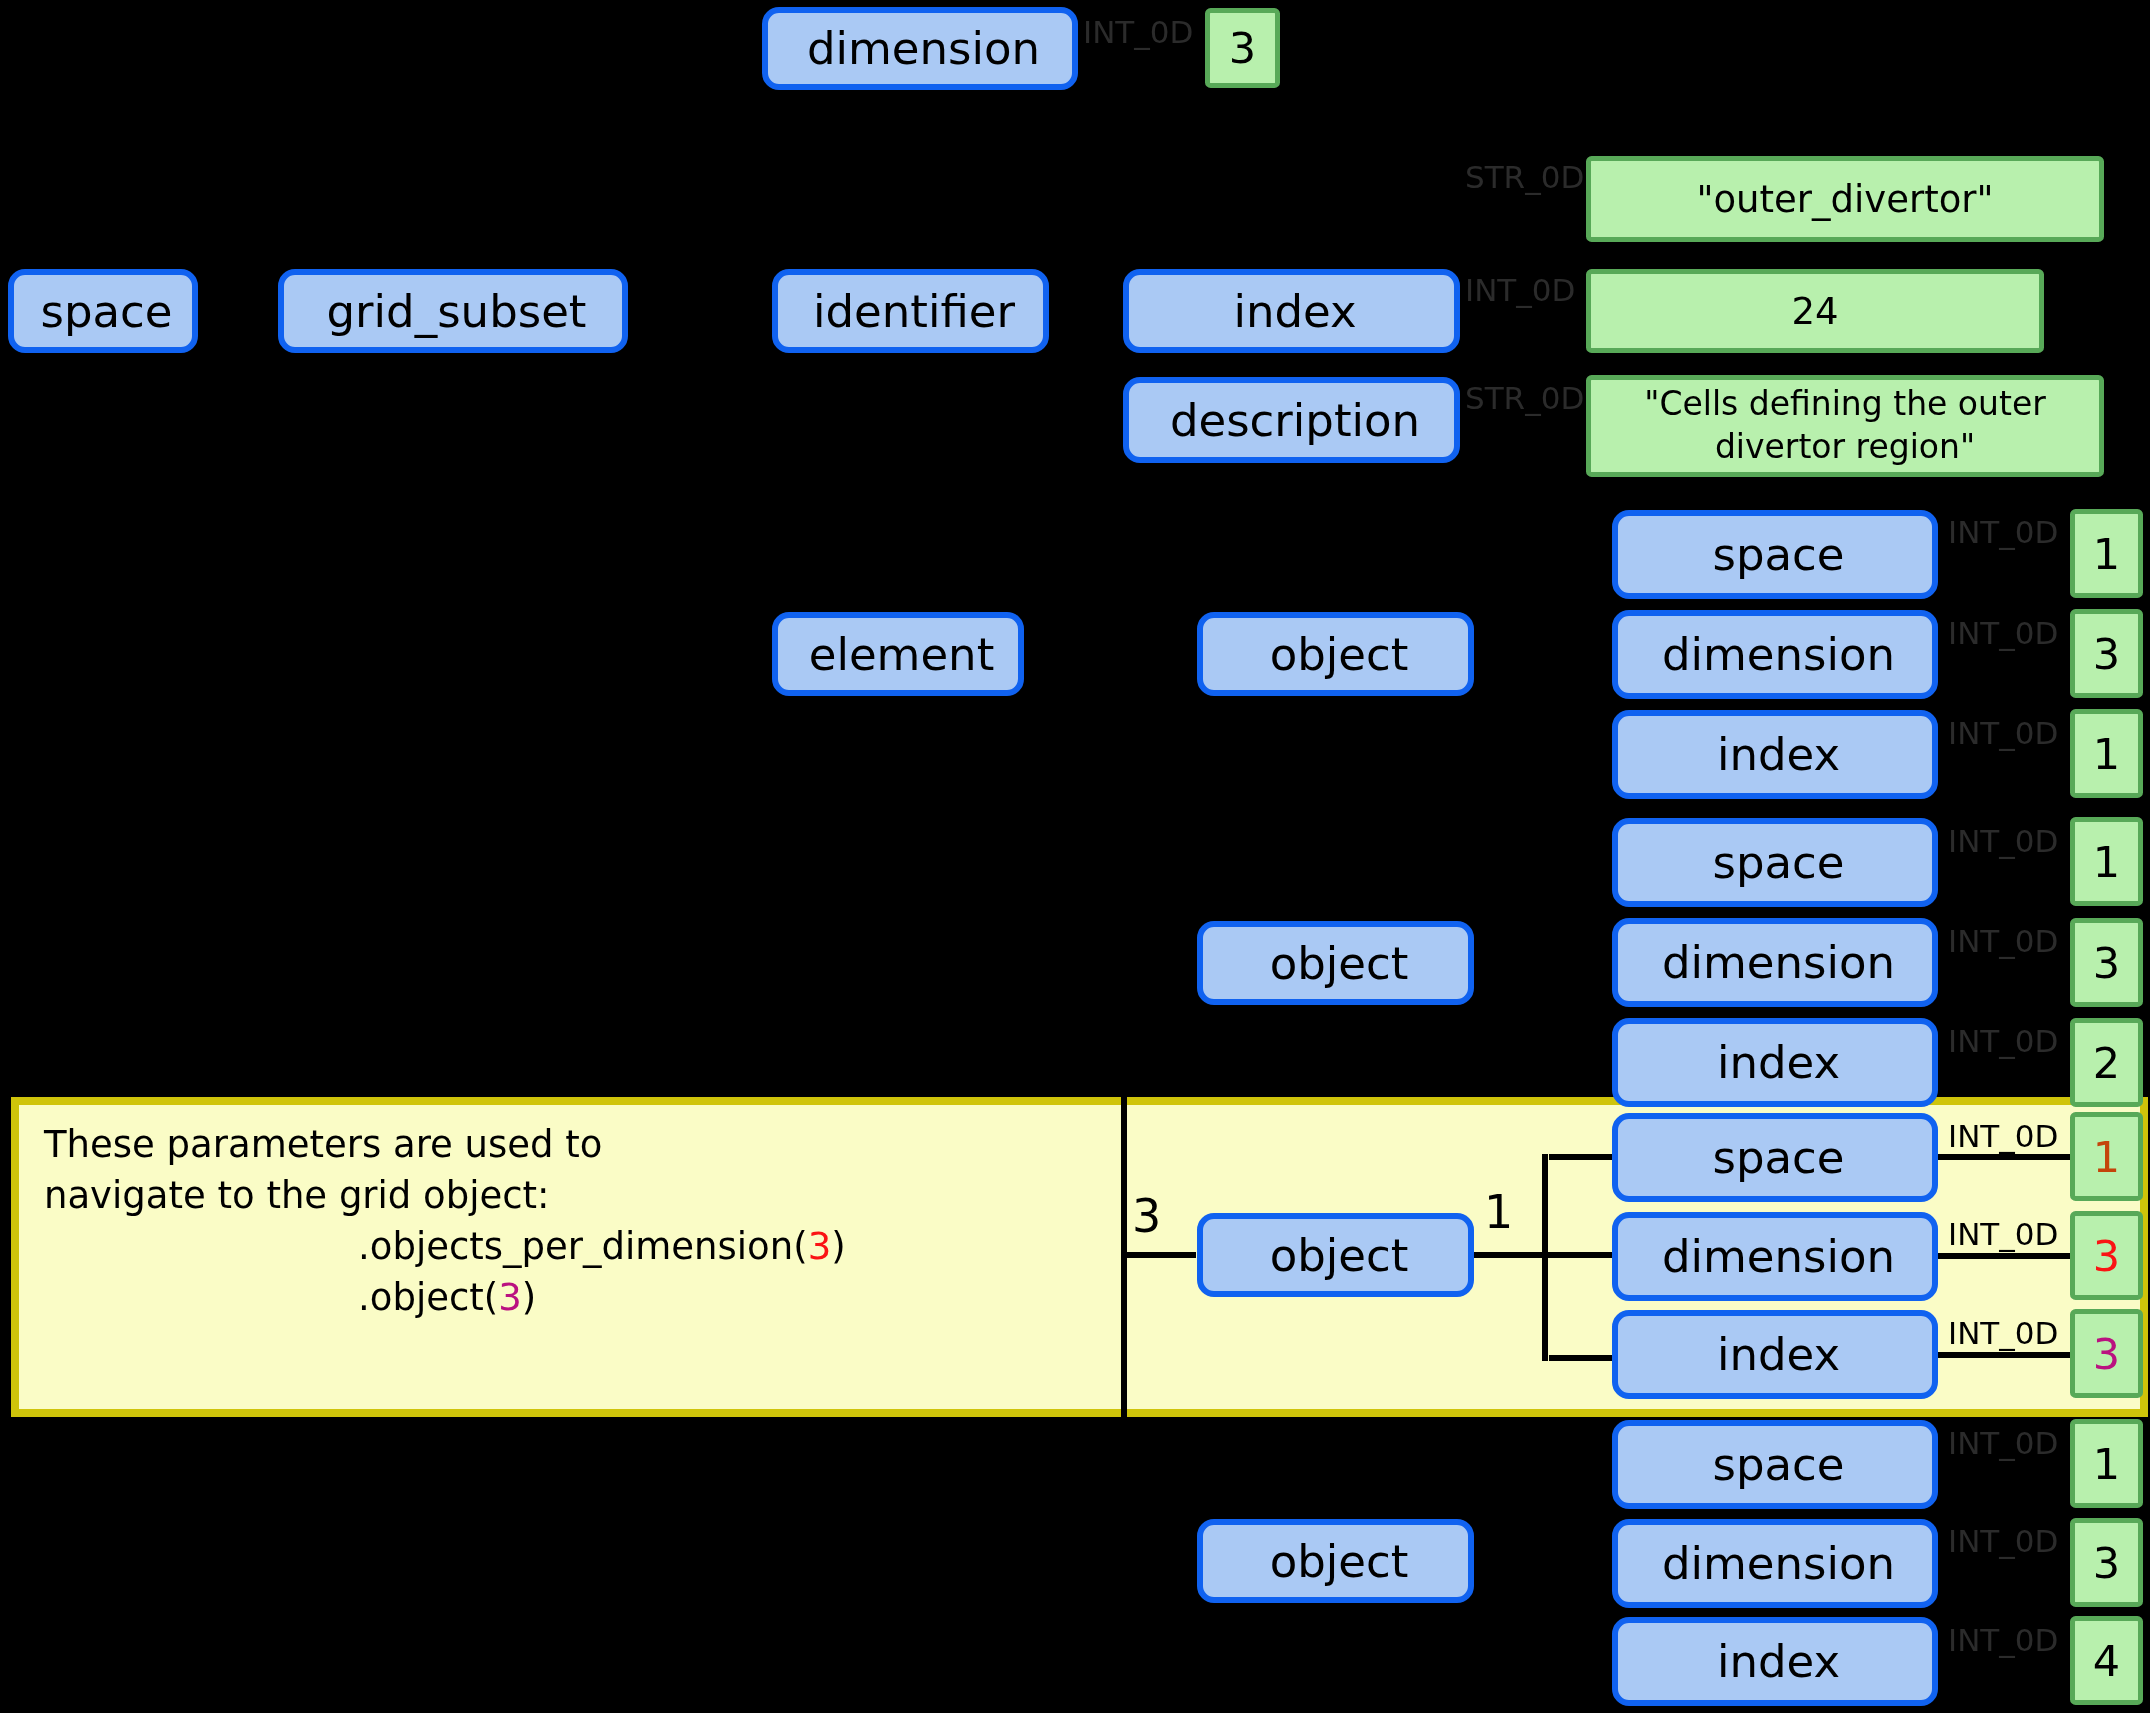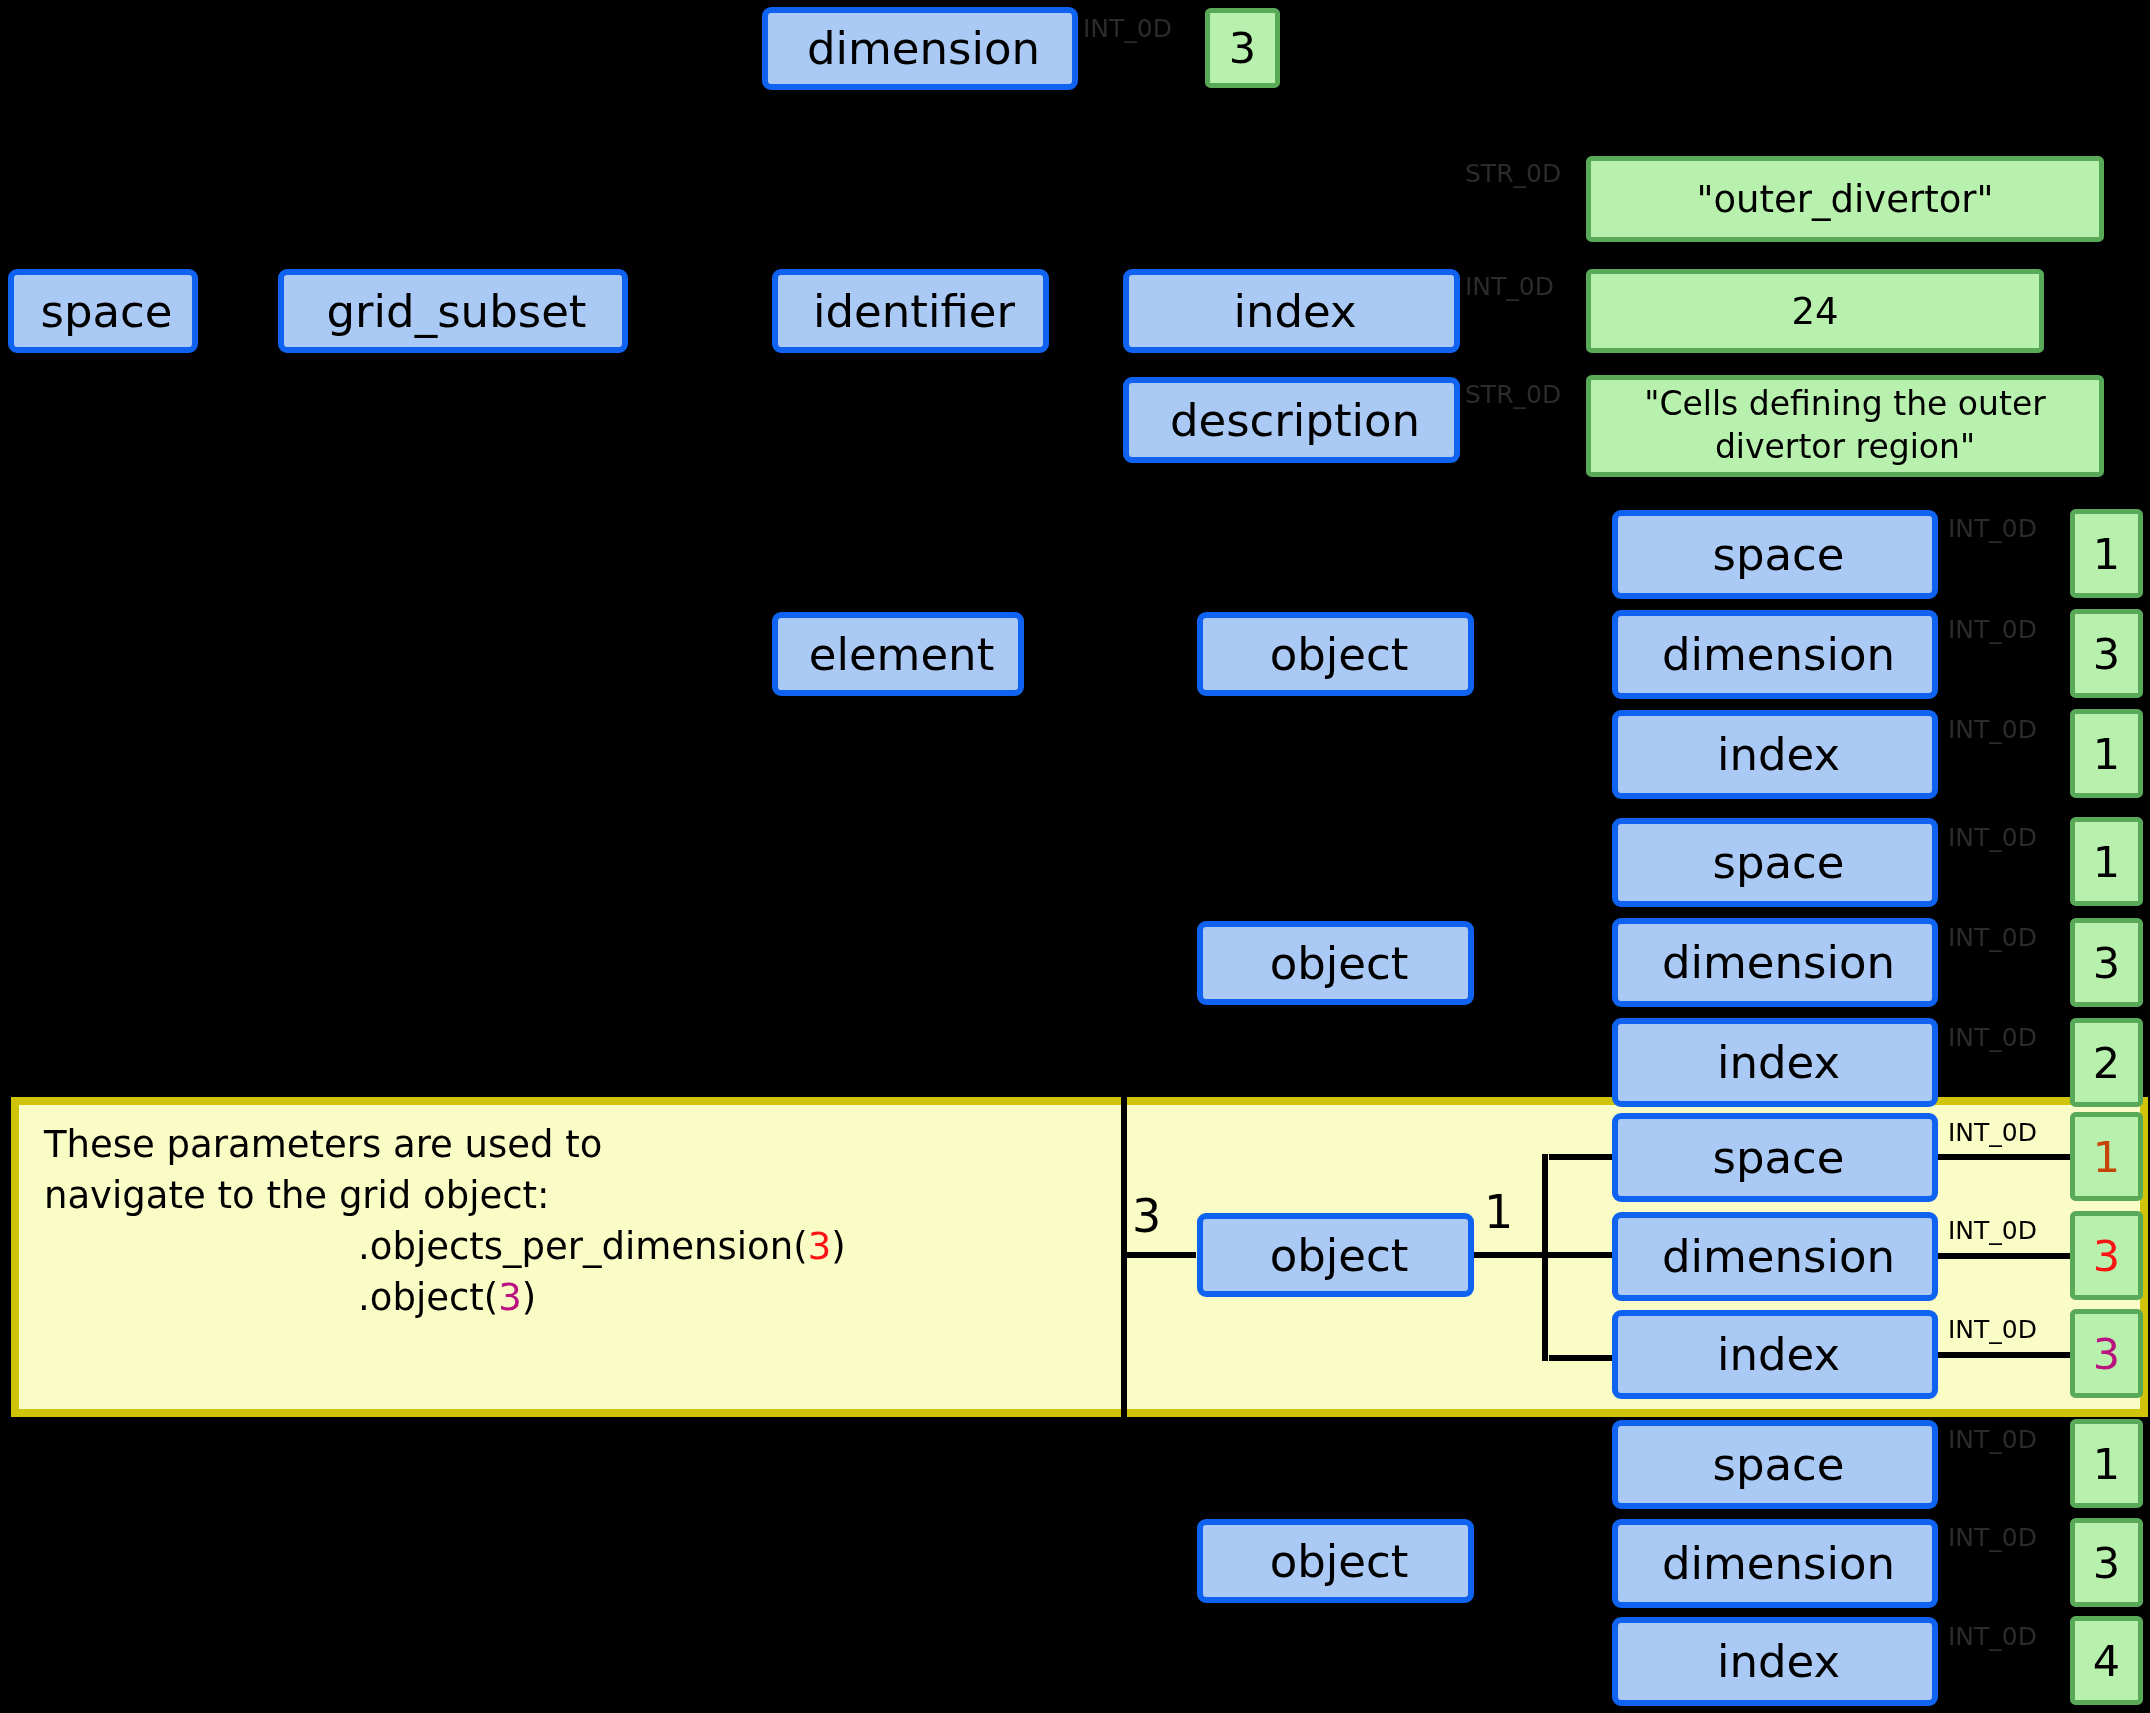--- a/index.html
+++ b/index.html
@@ -1,30 +1,30 @@
 <!DOCTYPE html>
 <html style="font-size:12.7px"><head>
 <meta charset="utf-8">
 <style>
   html,body{margin:0;padding:0;background:#000;}
   .stage{position:relative;width:2151px;height:1713px;background:#000000;
          font-family:"DejaVu Sans","Liberation Sans",sans-serif;overflow:hidden;}
   .note{position:absolute;box-sizing:border-box;background:#fafcc6;border:8px solid #cfc40a;z-index:0;}
   .line{position:absolute;background:#000;z-index:1;}
   .bbox{position:absolute;box-sizing:border-box;background:#aac9f4;border:6.4px solid #1062f0;
-        border-radius:9px;display:flex;align-items:center;justify-content:center;
+        border-radius:17px;display:flex;align-items:center;justify-content:center;
         font-size:45px;color:#000;z-index:2;white-space:nowrap;padding-left:7px;}
   .gval{position:absolute;box-sizing:border-box;background:#b8f0ad;border:5.6px solid #58a958;
         border-radius:5.6px;display:flex;align-items:center;justify-content:center;
         font-size:43px;color:#000;z-index:2;}
   .gwide{position:absolute;box-sizing:border-box;background:#b8f0ad;border:5.6px solid #58a958;
         border-radius:5.6px;display:flex;align-items:center;justify-content:center;
         font-size:37px;color:#000;z-index:2;text-align:center;}
   .gdesc{font-size:33px;line-height:1.3;padding:0 3.2px;}
-  .tlabel{position:absolute;font-size:25px;color:#2b2b2b;z-index:2;white-space:nowrap;}
+  .tlabel{position:absolute;font-size:31px;color:#2b2b2b;z-index:2;white-space:nowrap;}
   .tlabel.onyellow{color:#000;}
   .numlabel{position:absolute;font-size:46px;color:#000;z-index:2;}
   .notetext{position:absolute;font-size:37px;line-height:51px;color:#000;z-index:2;white-space:nowrap;}
   .hl-orange{color:#c4440a;}
   .hl-red{color:#fa1414;}
   .hl-magenta{color:#ba1280;}
 </style>
 </head>
 <body>
 

